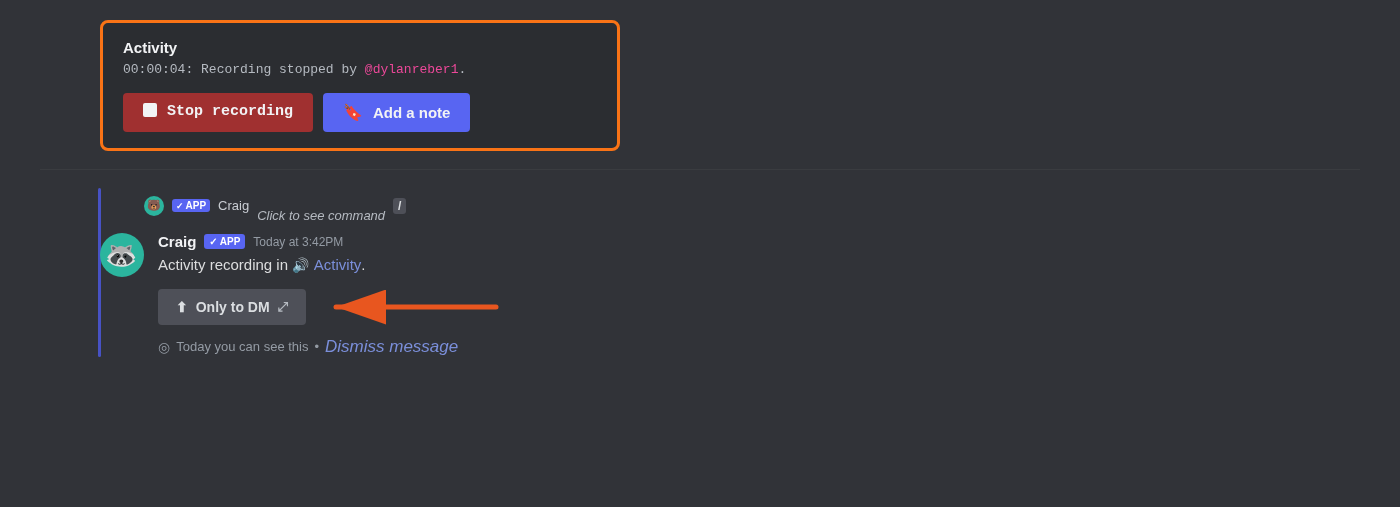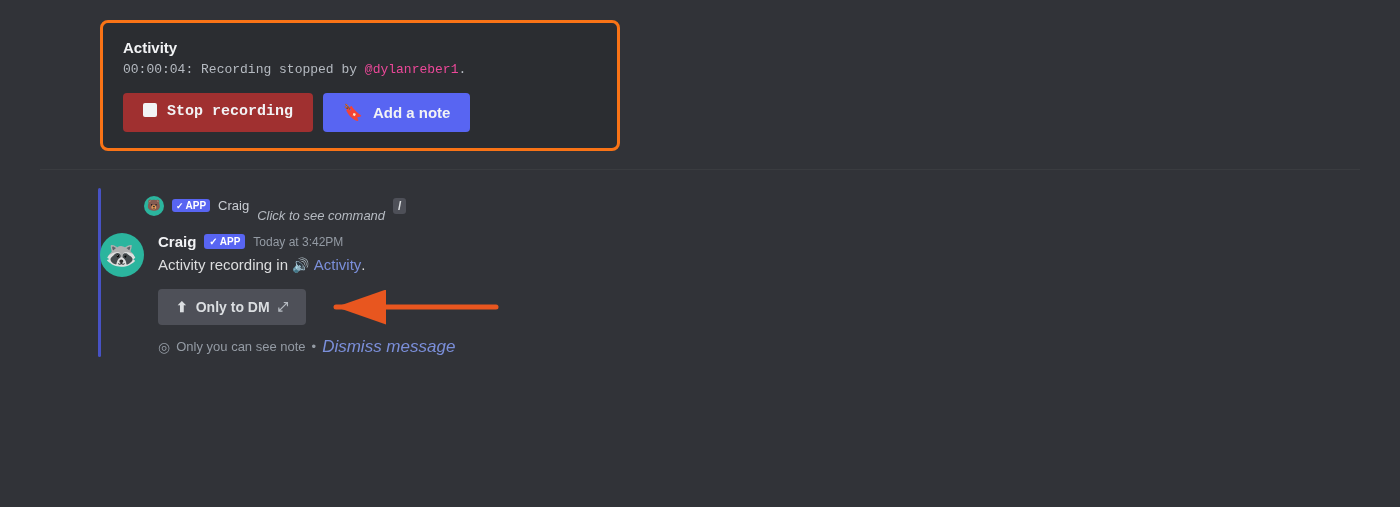--- a/index.html
+++ b/index.html
@@ -371,20 +371,20 @@
                   <polygon points="0 0, 10 3.5, 0 7" fill="#e8561f"></polygon>
                 </marker>
               </defs>
               <line x1="170" y1="18" x2="10" y2="18" stroke="#e8561f" stroke-width="5" marker-end="url(#arrowhead)" stroke-linecap="round"></line>
             </svg>
           </div>
         </div>
 
         <div class="footer-text" style="margin-top:12px;">
           <span class="eye-icon">◎</span>
-          <span>Only you can see note</span>
+          <span>Today you can see this</span>
           <span class="dot-separator">•</span>
           <span class="dismiss-link">Dismiss message</span>
         </div>
       </div>
     </div>
   </div>
 </div>
 
 </body></html>

